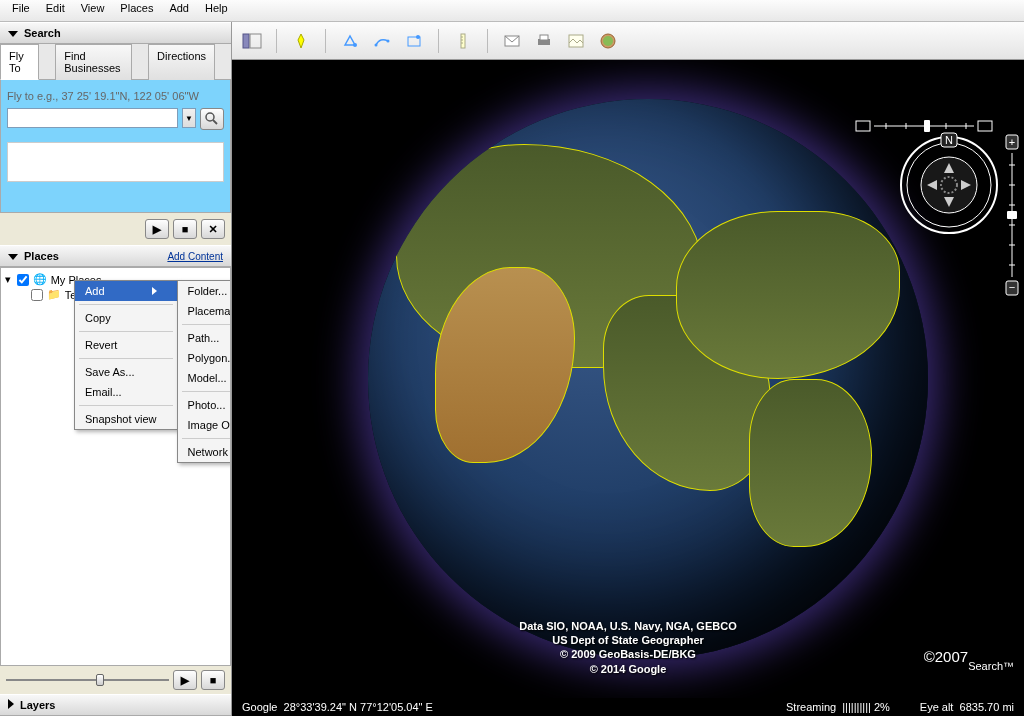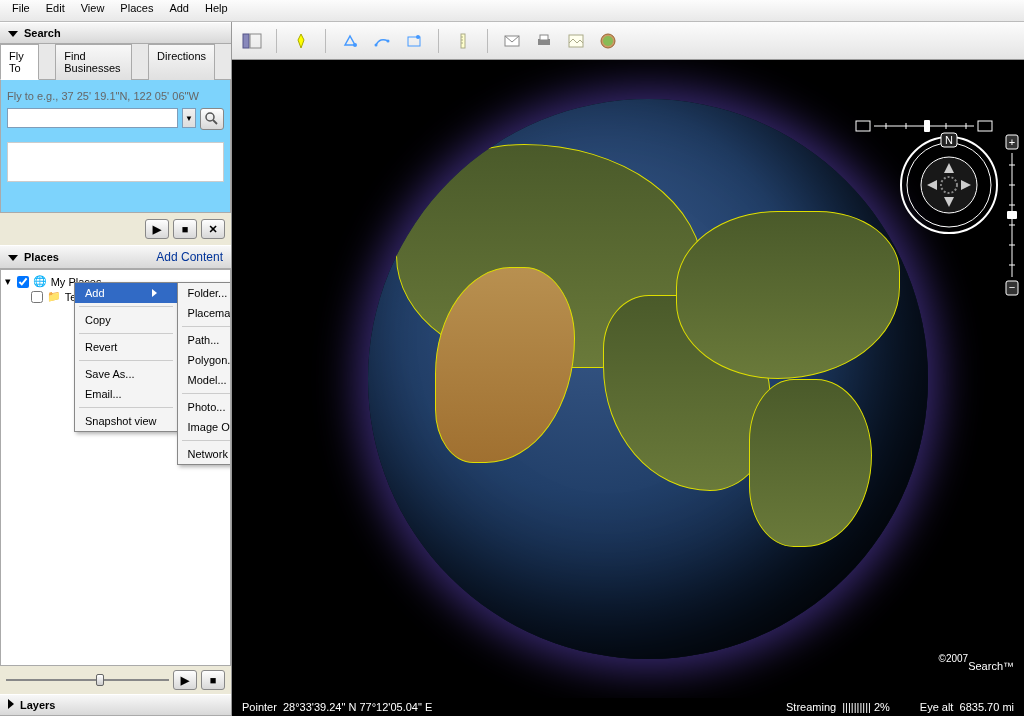--- a/index.html
+++ b/index.html
@@ -36,21 +36,21 @@
 .tb-sep { width: 1px; height: 24px; background: #bbb; margin: 0 6px; }
 .globe-area { flex: 1; position: relative; background: #000; overflow: hidden; }
 .statusbar { height: 18px; background: #000; color: #fff; display: flex; align-items: center; padding: 0 10px; gap: 30px; font-size: 11px; }
 .statusbar .flex { flex: 1; }
 .nav-compass { position: absolute; top: 75px; right: 25px; width: 100px; height: 100px; }
 .zoom-slider { position: absolute; top: 75px; right: 4px; width: 16px; height: 160px; }
 .sun-slider { position: absolute; top: 58px; right: 28px; width: 140px; height: 16px; }
 .globe { position: absolute; top: 50%; left: 50%; width: 560px; height: 560px; margin: -280px 0 0 -260px; border-radius: 50%; background: radial-gradient(circle at 40% 35%, #3a5a8a 0%, #22406a 40%, #0d1f3a 70%, #000 95%); box-shadow: 0 0 40px 12px rgba(110,80,220,0.5), inset -40px -40px 100px rgba(0,0,0,0.8); overflow:hidden;}
 .attribution { position: absolute; bottom: 22px; left: 50%; transform: translateX(-50%); text-align: center; color: #fff; font-weight: bold; text-shadow: 1px 1px 2px #000; font-size: 12px; line-height: 1.3;}
 .google-logo { position: absolute; bottom: 22px; right: 10px; color: #fff; font-size: 22px; font-family: Georgia, serif; text-shadow: 0 0 4px #000; }
-.google-logo .year { font-size: 10px; vertical-align: super;}
+.google-logo .year { font-size: 15px; vertical-align: super;}
 .context-menu { position: absolute; background: #f4f4f4; border: 1px solid #888; box-shadow: 2px 2px 4px rgba(0,0,0,0.3); z-index: 100; }
 .ctx-item { padding: 4px 20px 4px 10px; display: flex; align-items: center; justify-content: space-between; white-space: nowrap; min-width: 90px; }
 .ctx-item.sel { background: #316ac5; color: #fff; }
 .ctx-item .arrow { width:0;height:0;border-top:4px solid transparent;border-bottom:4px solid transparent;border-left:5px solid currentColor; margin-left:10px;}
 .ctx-sep { height: 1px; background: #ccc; margin: 3px 4px; }
 .submenu { position: absolute; left: 100%; top: 0; background: #f4f4f4; border: 1px solid #888; box-shadow: 2px 2px 4px rgba(0,0,0,0.3); }
 .sub-item { padding: 4px 10px; display: flex; justify-content: space-between; gap: 30px; min-width: 160px; white-space:nowrap;}
 .land { position:absolute; background: linear-gradient(#4a5a2a,#6a7a3a); border: 1px solid #dede00; border-radius: 40% 60% 50% 50%; }
 svg { overflow: visible; }
 </style>
@@ -96,21 +96,21 @@
       </div>
     </div>
     <div class="controls-row">
       <div class="ctrl-btn">▶</div>
       <div class="ctrl-btn">■</div>
       <div class="ctrl-btn">✕</div>
     </div>
 
     <div class="panel-header">
       <span><span class="tri down"></span><span>Places</span></span>
-      <span style="font-weight:normal;font-size:12px;color:#003399">Add Content</span>
+      <span style="font-weight:normal;font-size:10px;text-decoration:underline;color:#003399">Add Content</span>
     </div>
     <div class="places-body">
       <div class="tree-row">
         <span style="width:8px">▾</span>
         <input type="checkbox" checked="" style="">
         <span>🌐</span>
         <span>My Places</span>
       </div>
       <div class="tree-row" style="padding-left:18px">
         <span style="width:8px"></span>
@@ -305,23 +305,29 @@
               <line x1="5" y1="90" x2="11" y2="90"></line>
               <line x1="5" y1="110" x2="11" y2="110"></line>
               <line x1="5" y1="130" x2="11" y2="130"></line>
             </g>
           <rect x="3" y="76" width="10" height="8" fill="#fff" rx="1"></rect>
           <rect x="2" y="146" width="12" height="14" fill="#333" stroke="#fff" rx="2"></rect>
             <text x="8" y="156" text-anchor="middle" fill="#fff" font-size="12">−</text>
         </svg>
       </div>
 
+      <div class="attribution">
+        <div>Data SIO, NOAA, U.S. Navy, NGA, GEBCO</div>
+        <div>US Dept of State Geographer</div>
+        <div>© 2009 GeoBasis-DE/BKG</div>
+        <div>© 2014 Google</div>
+      </div>
       <div class="google-logo"><span class="year">©2007</span><span>Search™</span></div>
     </div>
 
     <div class="statusbar">
-      <span><span>Pointer</span>&nbsp;&nbsp;<span>28°33'39.24" N   77°12'05.04" E</span></span>
+      <span><span>Google</span>&nbsp;&nbsp;<span>28°33'39.24" N   77°12'05.04" E</span></span>
       <span class="flex"></span>
       <span><span>Streaming</span>&nbsp;&nbsp;<span>|||||||||| 2%</span></span>
       <span><span>Eye alt</span>&nbsp;&nbsp;<span>6835.70 mi</span></span>
     </div>
   </div>
 </div>
 
 </body></html>

